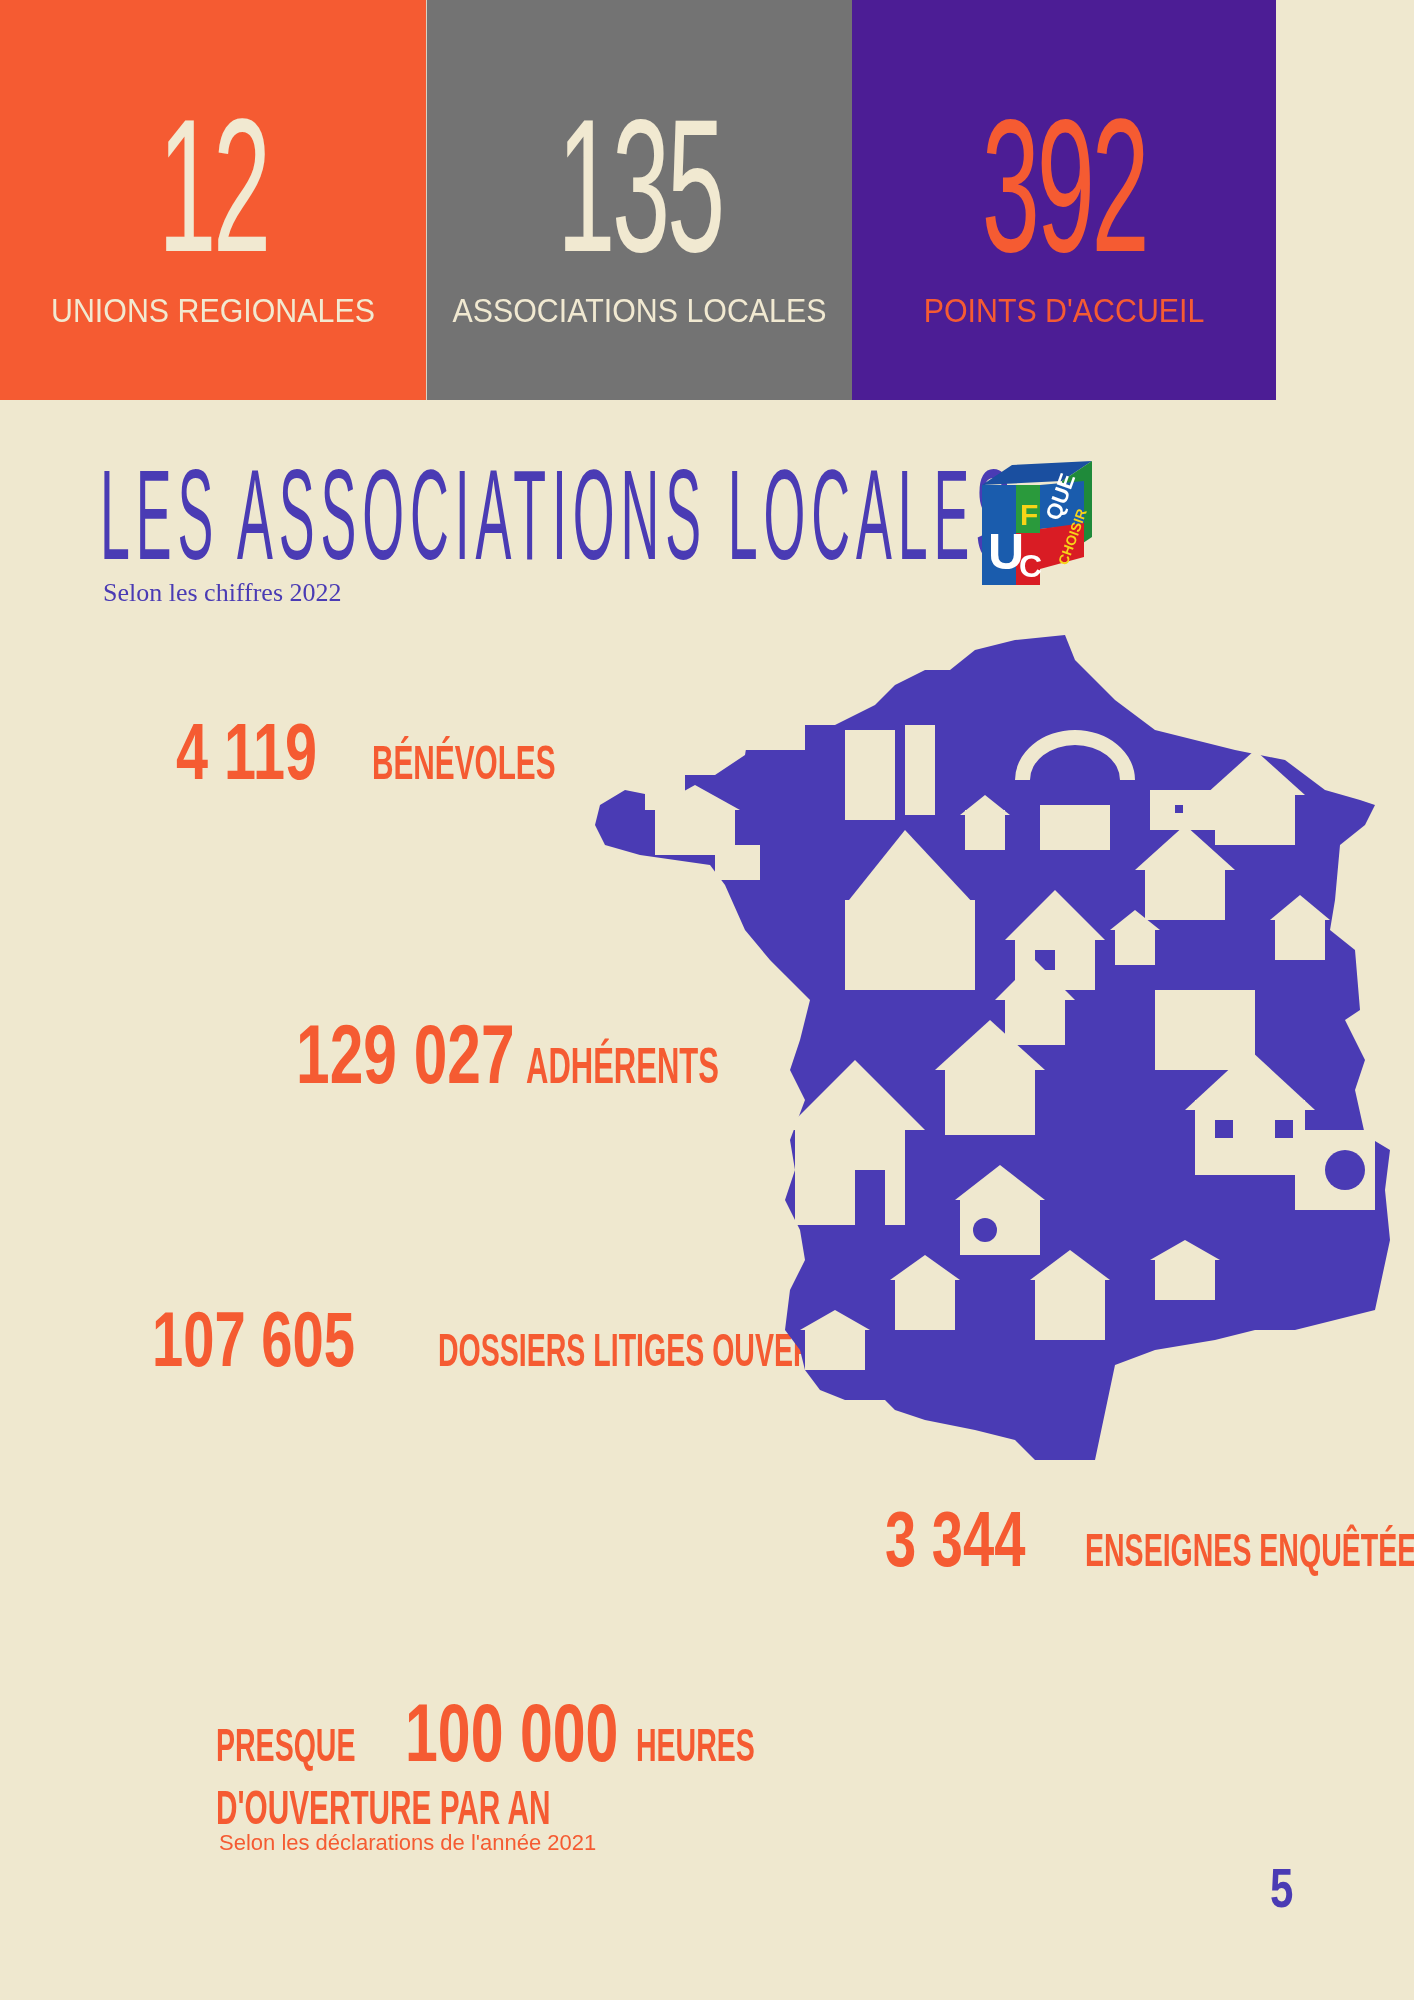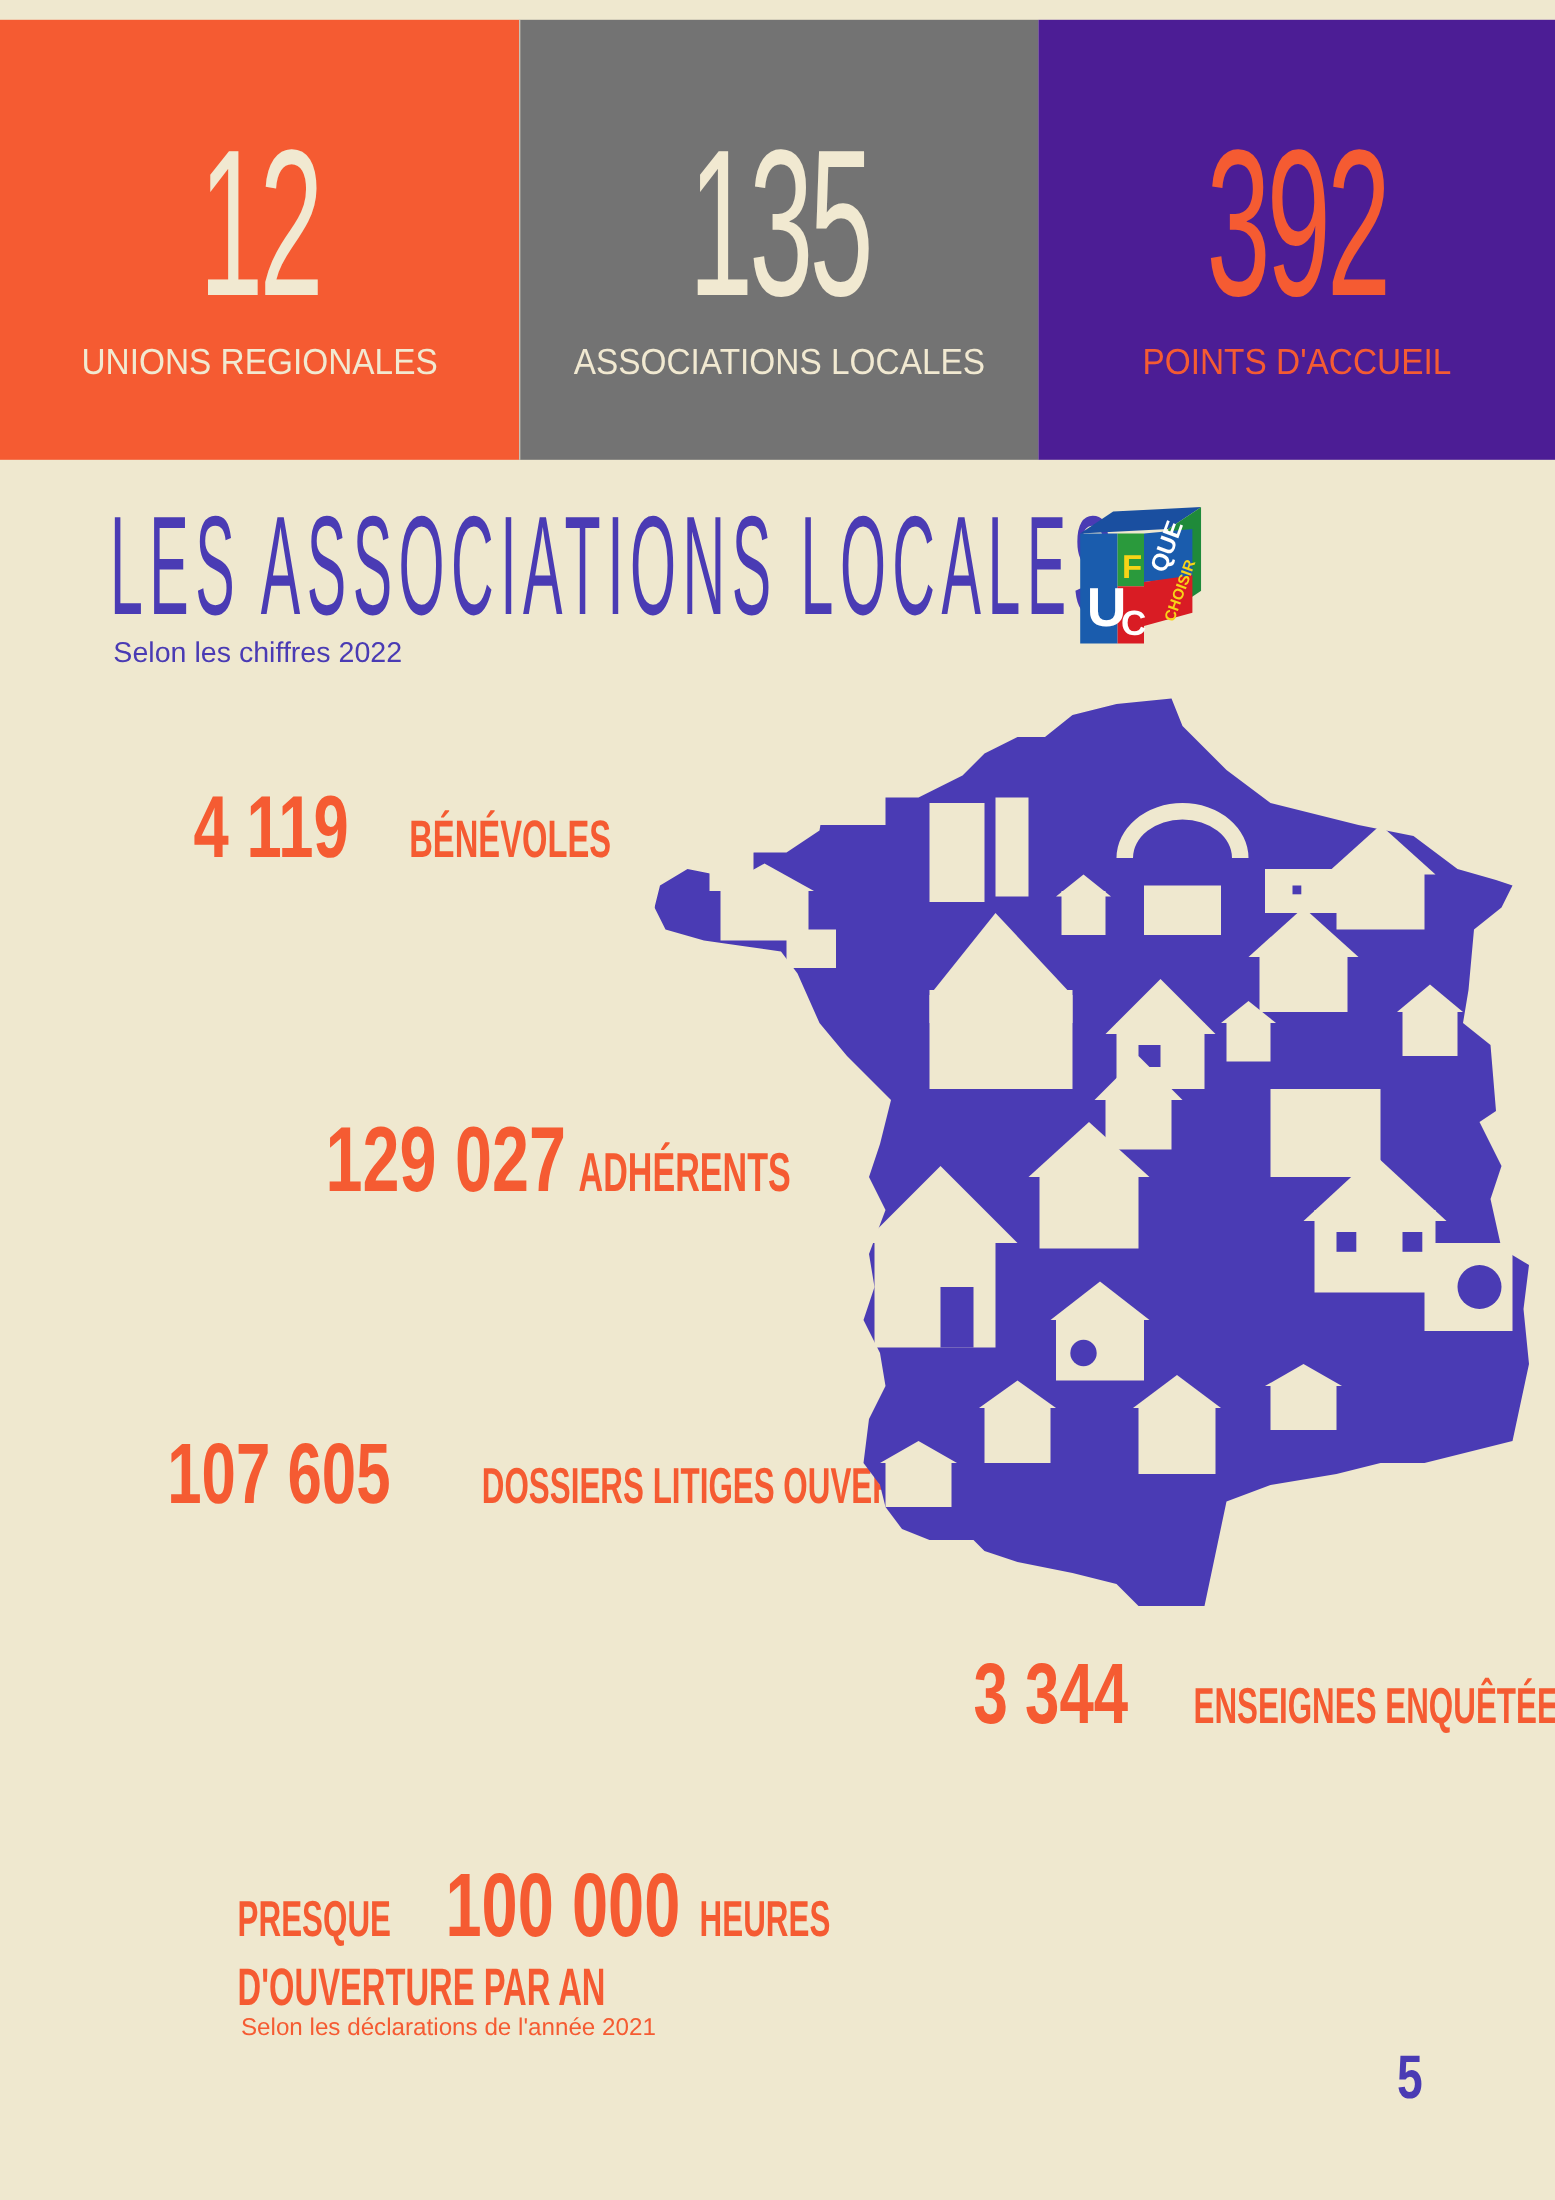--- a/index.html
+++ b/index.html
@@ -1,37 +1,37 @@
 <!DOCTYPE html>
 <html><head>
 <meta charset="utf-8">
 <style>
   html, body { margin:0; padding:0; }
   body { width:1414px; height:2000px; position:relative; overflow:hidden;
          background:#efe8cf; font-family:"Liberation Sans", sans-serif; }
-  .top { position:absolute; left:0; top:0; width:1414px; height:400px; display:flex;margin-top:18px; }
+  .top { position:absolute; left:0; top:0; width:1276px; height:400px; display:flex; }
   .tile { height:400px; position:relative; }
   .tile-1 { width:472px; background:#f55b32; }
   .tile-2 { width:471px; background:#737373; border-left:1px solid #d9d3c4; }
   .tile-3 { width:470px; background:#4c1d95; }
   .big-num { position:absolute; left:0; right:0; top:100px; text-align:center;
              font-family:"Liberation Sans Narrow","Liberation Sans", sans-serif;
              font-size:190px; line-height:170px; letter-spacing:-6px;
              transform:scaleX(0.55); transform-origin:center; }
   .tile-1 .big-num, .tile-2 .big-num { color:#f1e9d1; }
   .tile-3 .big-num { color:#f55b32; }
   .tile-label { position:absolute; left:0; right:0; top:292px; text-align:center;
                 font-size:33px; letter-spacing:0px; transform:scaleX(0.92); }
   .tile-1 .tile-label, .tile-2 .tile-label { color:#f1e9d1; }
   .tile-3 .tile-label { color:#f55b32; }
 
   .title { position:absolute; left:100px; top:455px; color:#4a3bb4;
            font-size:128px; line-height:120px; letter-spacing:14px;
            transform:scaleX(0.42); transform-origin:left top; white-space:nowrap; }
-  .subtitle { position:absolute; left:103px; top:578px; color:#4a3bb4; font-size:26px; }
+  .subtitle { position:absolute; left:103px; top:578px; color:#4a3bb4; font-size:26px;font-family:Liberation Serif, serif; }
 
   .logo { position:absolute; left:974px; top:457px; width:118px; height:130px; }
 
   .stat { position:absolute; color:#f55b32; font-weight:bold; white-space:nowrap; }
   .stat .n { display:inline-block; transform:scaleX(0.72); transform-origin:left bottom; }
   .stat .l { display:inline-block; transform:scaleX(0.62); transform-origin:left bottom; }
 
   .map { position:absolute; left:595px; top:630px; width:820px; height:830px; }
 
   .footnote { position:absolute; left:219px; top:1830px; color:#f55b32; font-size:22px; }

